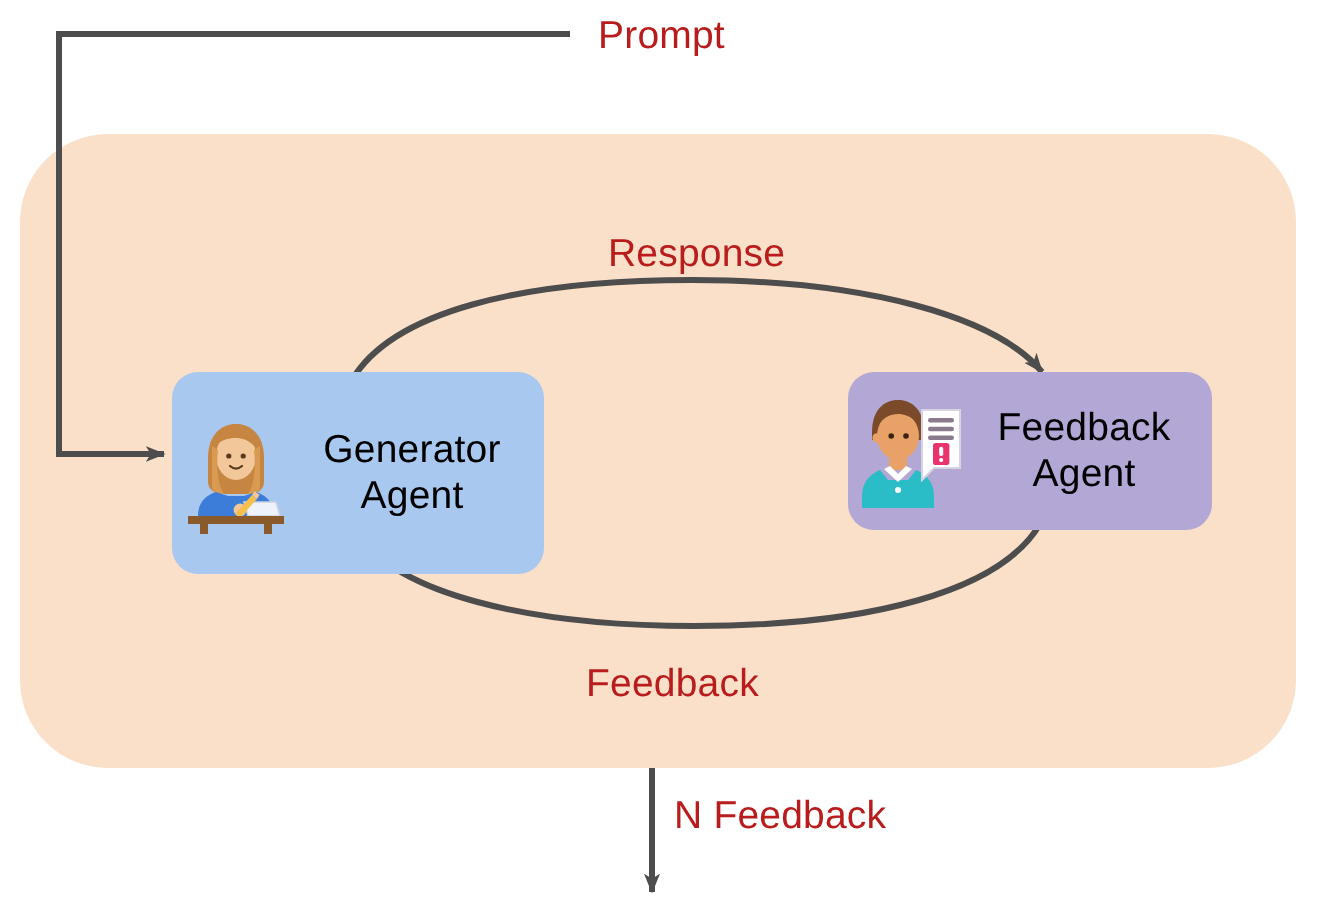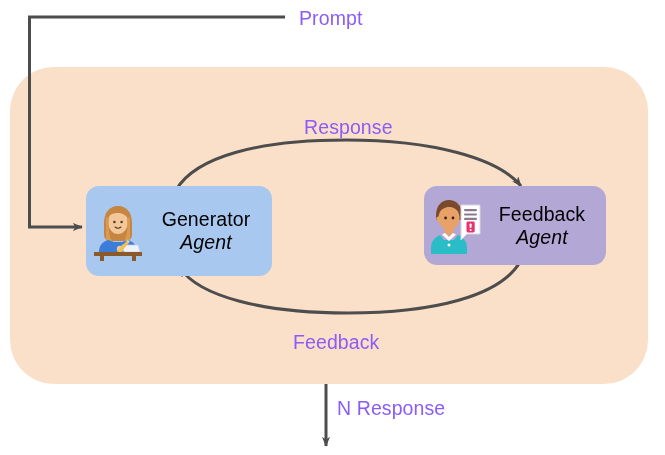--- a/index.html
+++ b/index.html
@@ -29,21 +29,21 @@
     display: flex;
     align-items: center;
     justify-content: flex-start;
     border-radius: 13px;
     box-sizing: border-box;
   }
   #generator-agent-box {
     left: 86px;
     top: 186px;
     width: 186px;
-    height: 90px;
+    height: 101px;
     background: #a8c8f0;
   }
   #feedback-agent-box {
     left: 424px;
     top: 186px;
     width: 182px;
     height: 79px;
     background: #b3a7d6;
   }
   .node-icon {
@@ -56,25 +56,25 @@
   .node-icon svg { display: block; }
   .node-label {
     flex: 1 1 auto;
     font-size: 19.5px;
     line-height: 1.18;
     color: #000000;
     text-align: center;
     letter-spacing: 0.1px;
     padding-right: 6px;
   }
-  .node-label .l2 { display: block; font-style: italic; }
+  .node-label .l2 { display: block; }
   .edge-label {
     position: absolute;
     font-size: 19.5px;
-    color: #8b5cf6;
+    color: #b91c1c;
     white-space: nowrap;
     letter-spacing: 0.1px;
   }
   #label-prompt   { left: 299px; top: 7px; }
   #label-response { left: 304px; top: 96px; margin-top: 20px; }
   #label-iterations { left: 296px; top: 207px; }
   #label-feedback { left: 293px; top: 331px; }
   #label-n-responses { left: 337px; top: 397px; }
 </style>
 </head>
@@ -173,15 +173,15 @@
     </span>
     <span class="node-label">
       <span>Feedback</span>
       <span class="l2">Agent</span>
     </span>
   </div>
 
   <span class="edge-label" id="label-prompt">Prompt</span>
   <span class="edge-label" id="label-response">Response</span>
   <span class="edge-label" id="label-feedback">Feedback</span>
-  <span class="edge-label" id="label-n-responses">N Response</span>
+  <span class="edge-label" id="label-n-responses">N Feedback</span>
 
 </div>
 
 </body></html>

